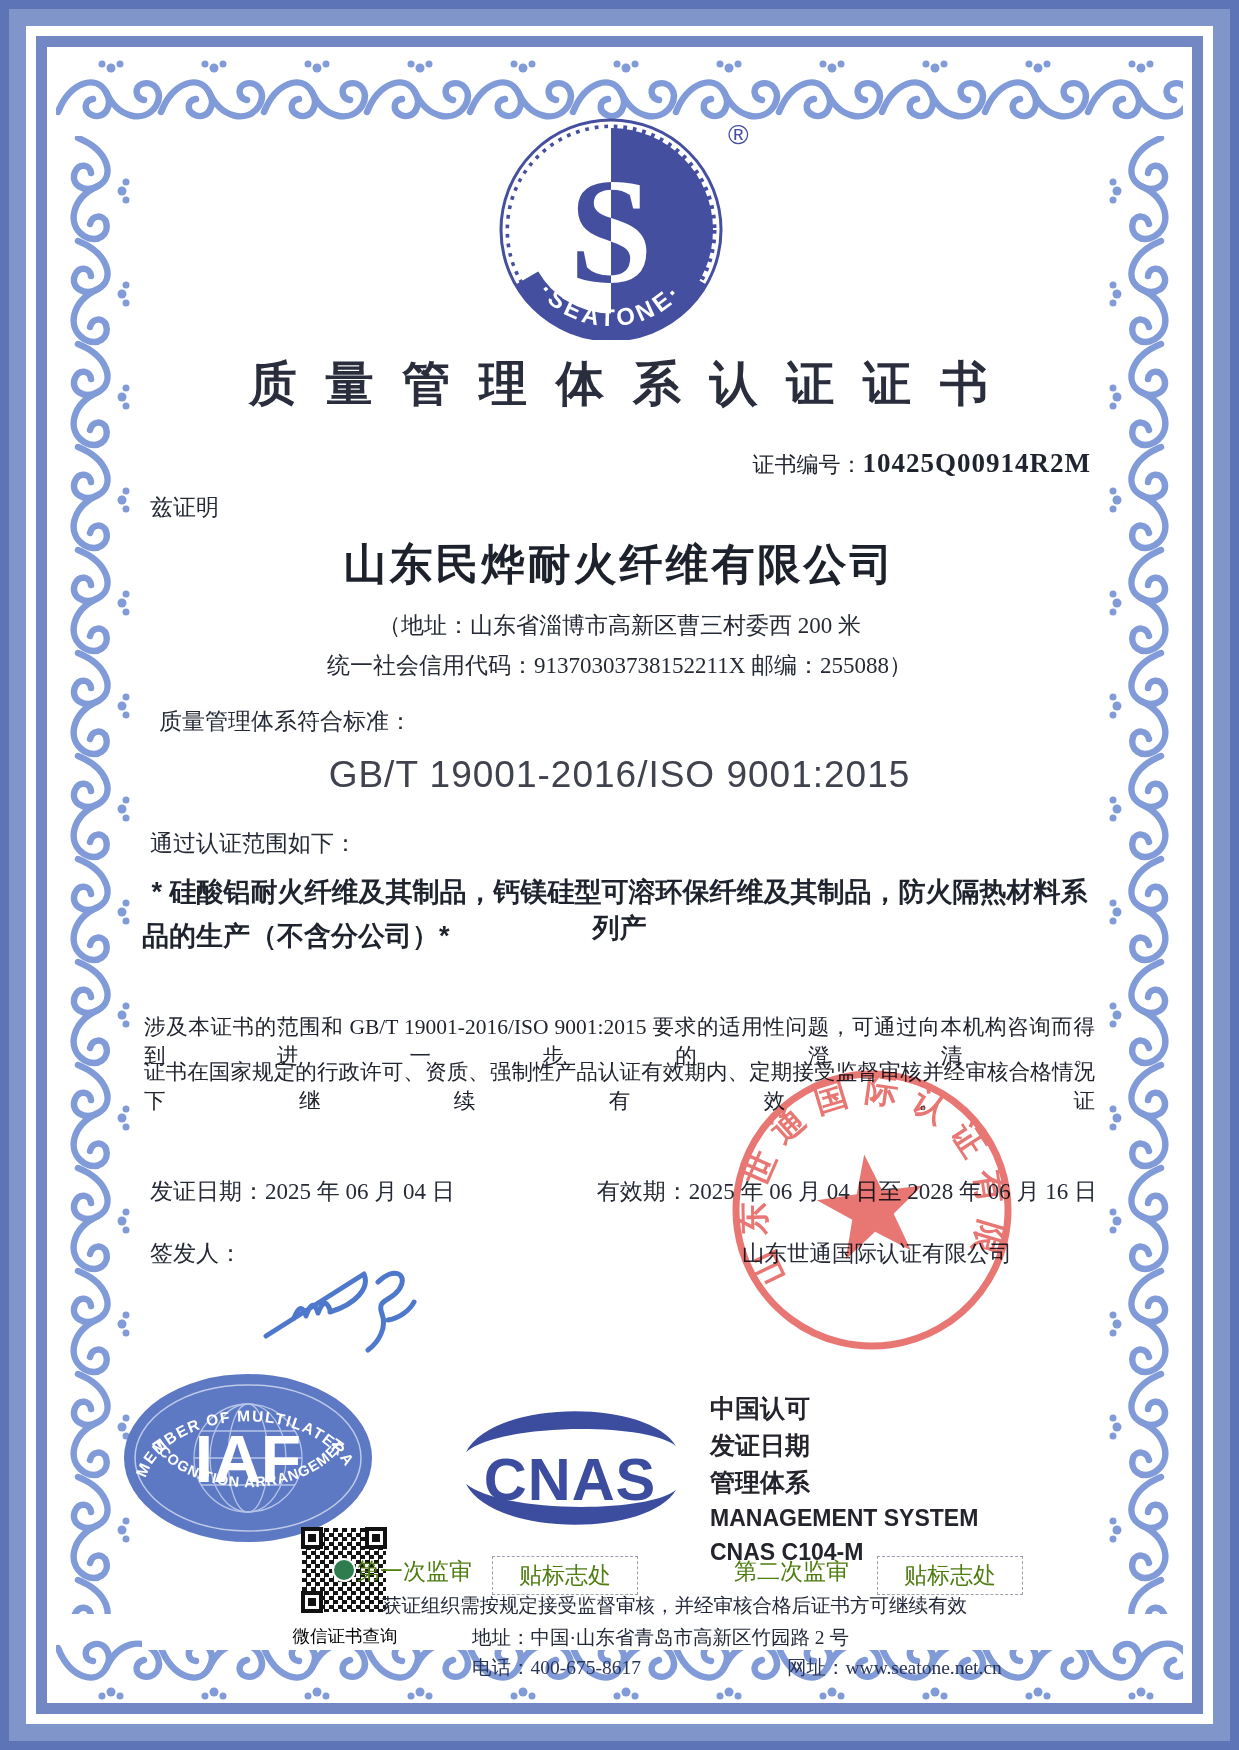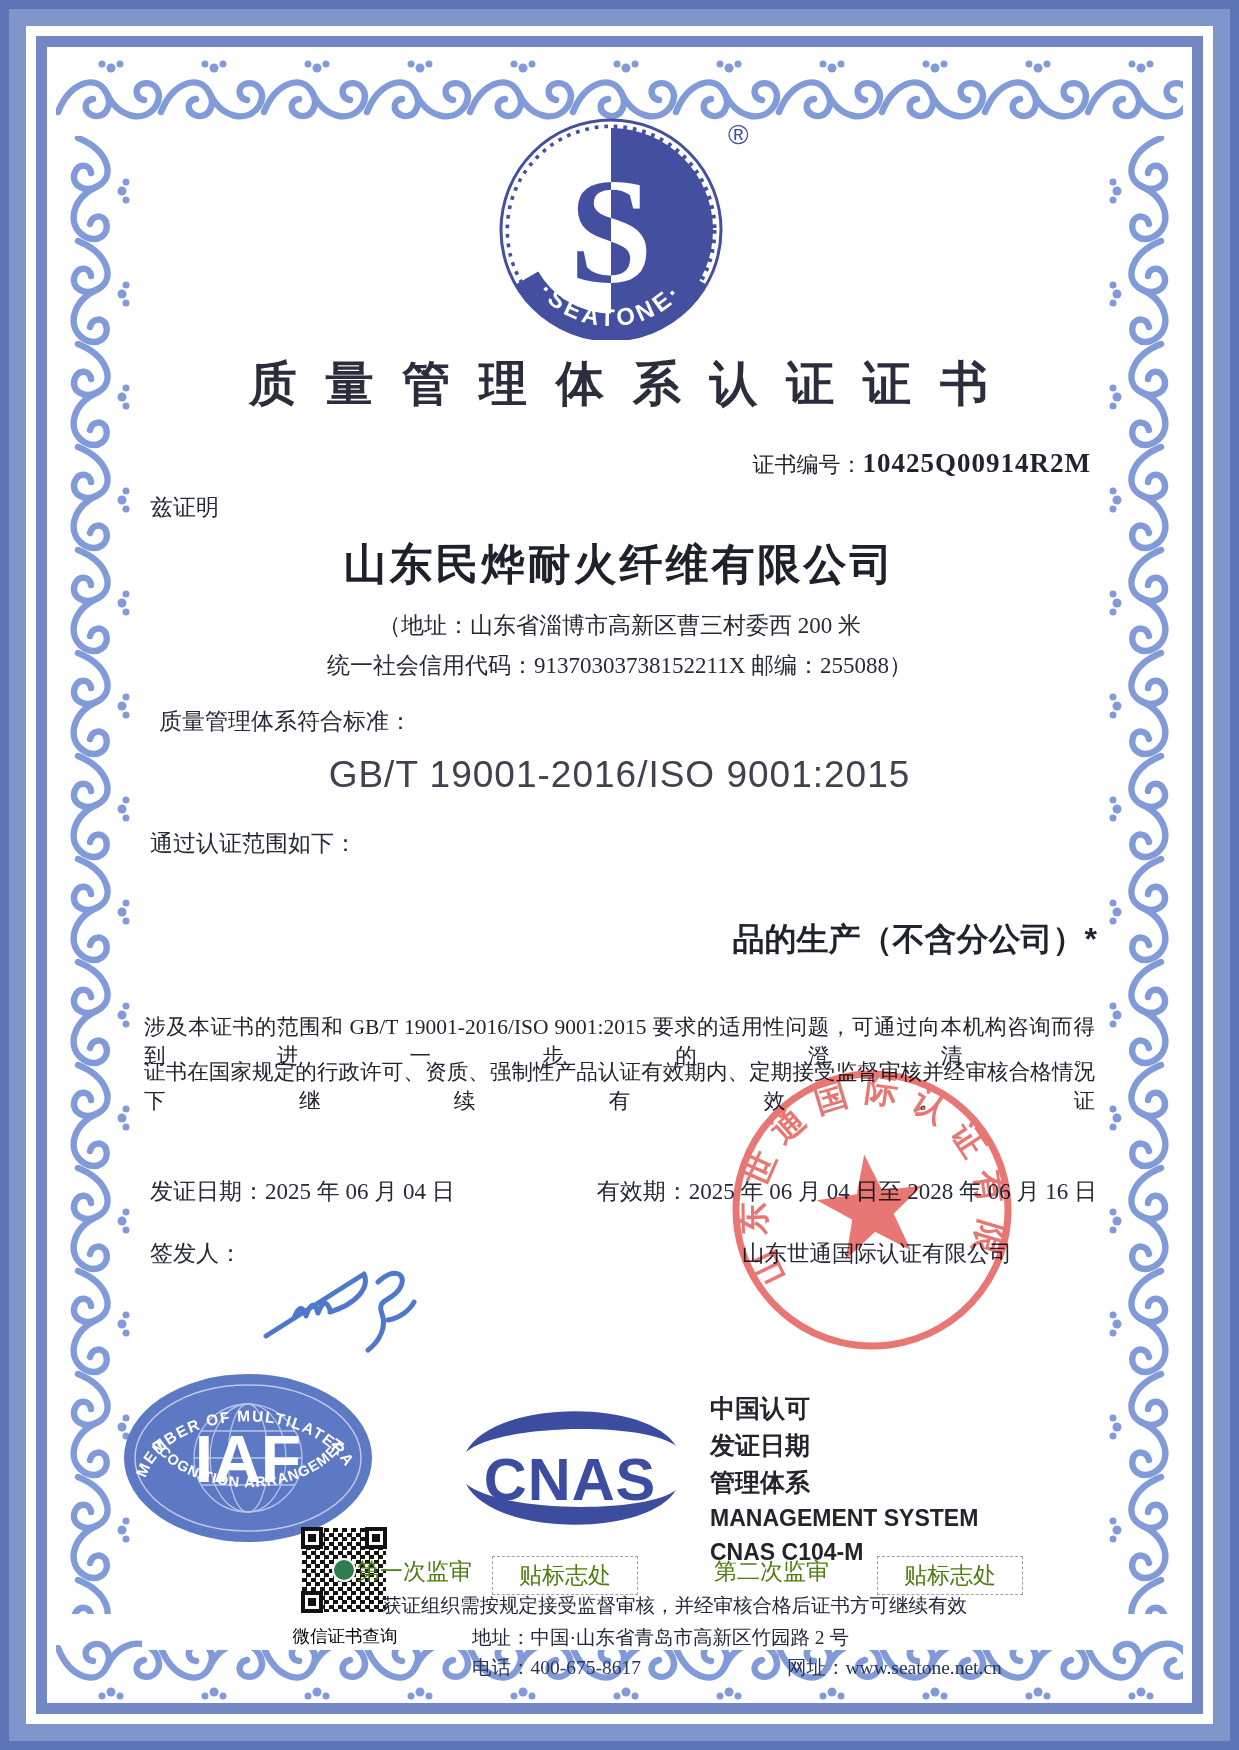--- a/index.html
+++ b/index.html
@@ -24,22 +24,22 @@
   .company{position:absolute;top:396px;left:0;right:0;text-align:center;
            font-size:43px;font-weight:700;letter-spacing:3px;color:#1d212b;}
   .addr1{position:absolute;top:470px;left:0;right:0;text-align:center;font-size:23px;}
   .addr2{position:absolute;top:510px;left:0;right:0;text-align:center;font-size:23px;}
   .stdlabel{position:absolute;top:566px;left:17px;font-size:23px;}
   .stdvalue{position:absolute;top:614px;left:0;right:0;text-align:center;
             font-family:"Liberation Sans","DejaVu Sans",sans-serif;font-size:37px;color:#40434e;letter-spacing:1px;}
   .scopelabel{position:absolute;top:688px;left:8px;font-size:23px;}
   .scope1{position:absolute;top:734px;left:0;right:0;text-align:center;
           font-family:"Liberation Sans","DejaVu Sans",sans-serif;font-weight:700;font-size:27px;color:#1e232e;}
-  .scope2{position:absolute;top:778px;left:0;right:0;text-align:right;
-          font-family:"Liberation Sans","DejaVu Sans",sans-serif;font-weight:700;font-size:32px;color:#1e232e;}
+  .scope2{position:absolute;top:778px;left:0;right:0;text-align:left;
+          font-family:"Liberation Sans","DejaVu Sans",sans-serif;font-weight:700;font-size:27px;color:#1e232e;}
   .bodyl{position:absolute;left:2px;right:2px;font-size:21.5px;color:#20242e;}
   .bl1{top:872px;text-align:justify;text-align-last:justify;}
   .bl2{top:917px;text-align:justify;text-align-last:justify;}
   .bl3{top:962px;text-align:left;}
   .issuedate{position:absolute;top:1036px;left:8px;font-size:23px;}
   .validity{position:absolute;top:1036px;right:0;font-size:23px;}
   .signer{position:absolute;top:1098px;left:8px;font-size:23px;}
   .issuer{position:absolute;top:1098px;right:85px;font-size:22.5px;}
   .signature{position:absolute;left:118px;top:1112px;width:210px;height:105px;}
   .stamp{position:absolute;left:585px;top:925px;width:290px;height:290px;opacity:.8;mix-blend-mode:multiply;}
@@ -53,21 +53,21 @@
   .qr{position:absolute;left:160px;top:1388px;width:84px;height:84px;background:
       repeating-conic-gradient(#141414 0% 25%, #ffffff 0% 50%);background-size:9px 9px;}
   .finder{position:absolute;width:22px;height:22px;border:4px solid #111;background:#fff;box-sizing:border-box;}
   .finder::after{content:"";position:absolute;inset:3px;background:#111;}
   .f-tl{left:-1px;top:-1px;} .f-tr{right:-1px;top:-1px;} .f-bl{left:-1px;bottom:-1px;}
   .qrlogo{position:absolute;left:50%;top:50%;width:20px;height:20px;transform:translate(-50%,-50%);
           background:#2e7d4f;border-radius:50%;border:2px solid #fff;}
   .qrcaption{position:absolute;left:128px;top:1484px;width:150px;text-align:center;font-size:17.5px;color:#000000;}
 
   .frow1 .item{position:absolute;top:1416px;font-size:23px;color:#4d7c0f;white-space:nowrap;}
-  .a1{left:215px;} .b1x{left:350px;} .a2{left:572px;} .b2x{left:735px;}
+  .a1{left:215px;} .b1x{left:350px;} .a2{left:592px;} .b2x{left:735px;}
   .stickerbox{border:1px dashed #9aa0ad;padding:3px 26px;}
   .fnote{position:absolute;top:1452px;left:240px;font-size:19.5px;color:#23283a;}
   .faddr{position:absolute;top:1484px;left:330px;font-size:19.5px;color:#23283a;}
   .ftel{position:absolute;top:1514px;left:330px;font-size:19.5px;color:#283457;}
   .fweb{position:absolute;top:1514px;left:645px;font-size:19.5px;color:#283457;}
 </style>
 </head>
 <body>
 
 <div class="page">
@@ -186,20 +186,21 @@
 
     <div class="certify">兹证明</div>
     <div class="company">山东民烨耐火纤维有限公司</div>
     <div class="addr1">（地址：山东省淄博市高新区曹三村委西 200 米</div>
     <div class="addr2">统一社会信用代码：91370303738152211X 邮编：255088）</div>
 
     <div class="stdlabel">质量管理体系符合标准：</div>
     <div class="stdvalue">GB/T 19001-2016/ISO 9001:2015</div>
 
     <div class="scopelabel">通过认证范围如下：</div>
+    <div class="scope1">* 硅酸铝耐火纤维及其制品，钙镁硅型可溶环保纤维及其制品，防火隔热材料系列产</div>
     <div class="scope2">品的生产（不含分公司）*</div>
 
     <div class="bodyl bl1">涉及本证书的范围和 GB/T 19001-2016/ISO 9001:2015 要求的适用性问题，可通过向本机构咨询而得到进一步的澄清。</div>
     <div class="bodyl bl2">证书在国家规定的行政许可、资质、强制性产品认证有效期内、定期接受监督审核并经审核合格情况下继续有效。证</div>
 
     <div class="issuedate">
       <span>发证日期：</span><span>2025 年 06 月 04 日</span>
     </div>
     <div class="validity">
       <span>有效期：</span><span>2025 年 06 月 04 日至 2028 年 06 月 16 日</span>

